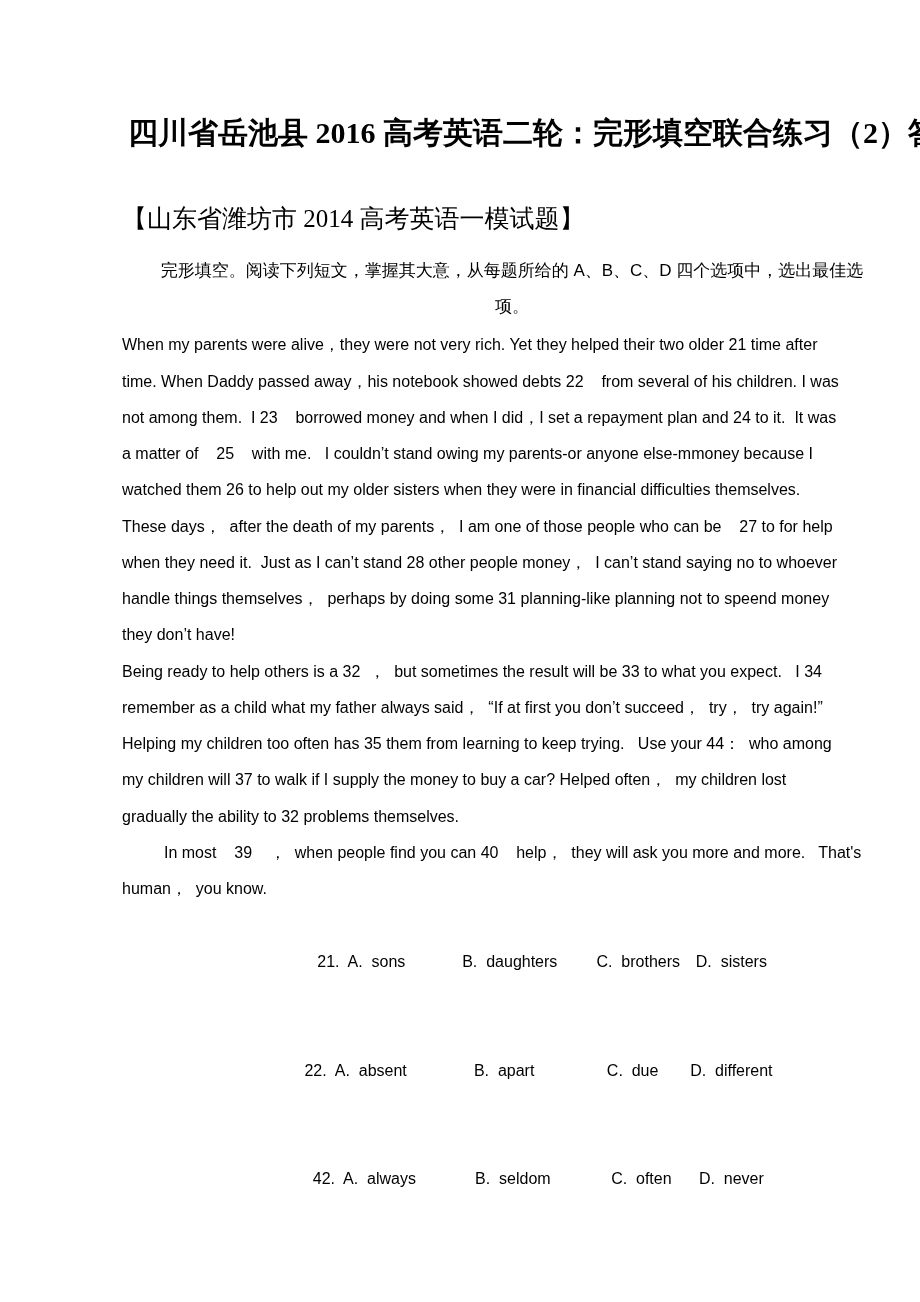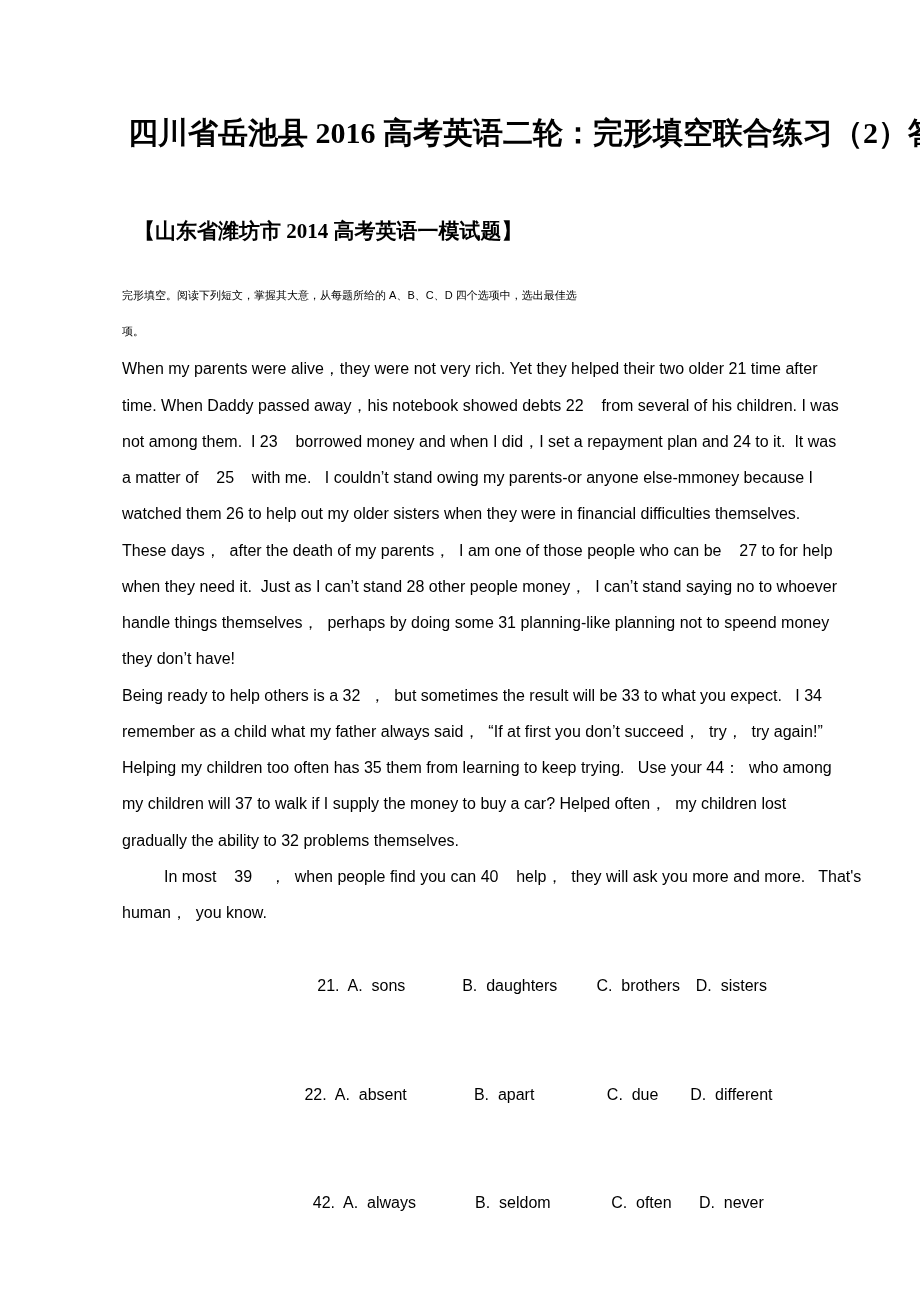--- a/index.html
+++ b/index.html
@@ -22,32 +22,33 @@
     margin: 0;
     padding-top: 118px;
     padding-left: 6px;
     font-family: "Liberation Serif", "DejaVu Serif", serif;
     font-size: 30px;
     line-height: 30px;
     font-weight: bold;
     white-space: pre;
   }
   .section-header {
-    margin: 12px;
+    margin: 0;
     padding-top: 57px;
     font-family: "Liberation Serif", "DejaVu Serif", serif;
-    font-size: 21px;
+    font-size: 25px;
     line-height: 28px;
-    font-weight: bold;
+    font-weight: normal;
     white-space: pre;
   }
   .instructions {
     padding-top: 20px;
-    font-size: 11px;
+    font-size: 17px;
     line-height: 36.2px;
+    text-align: center;
   }
   .instructions .line {
     white-space: pre;
   }
   .passage {
     padding-top: 2px;
     font-size: 16px;
     line-height: 36.25px;
   }
   .passage .line {

